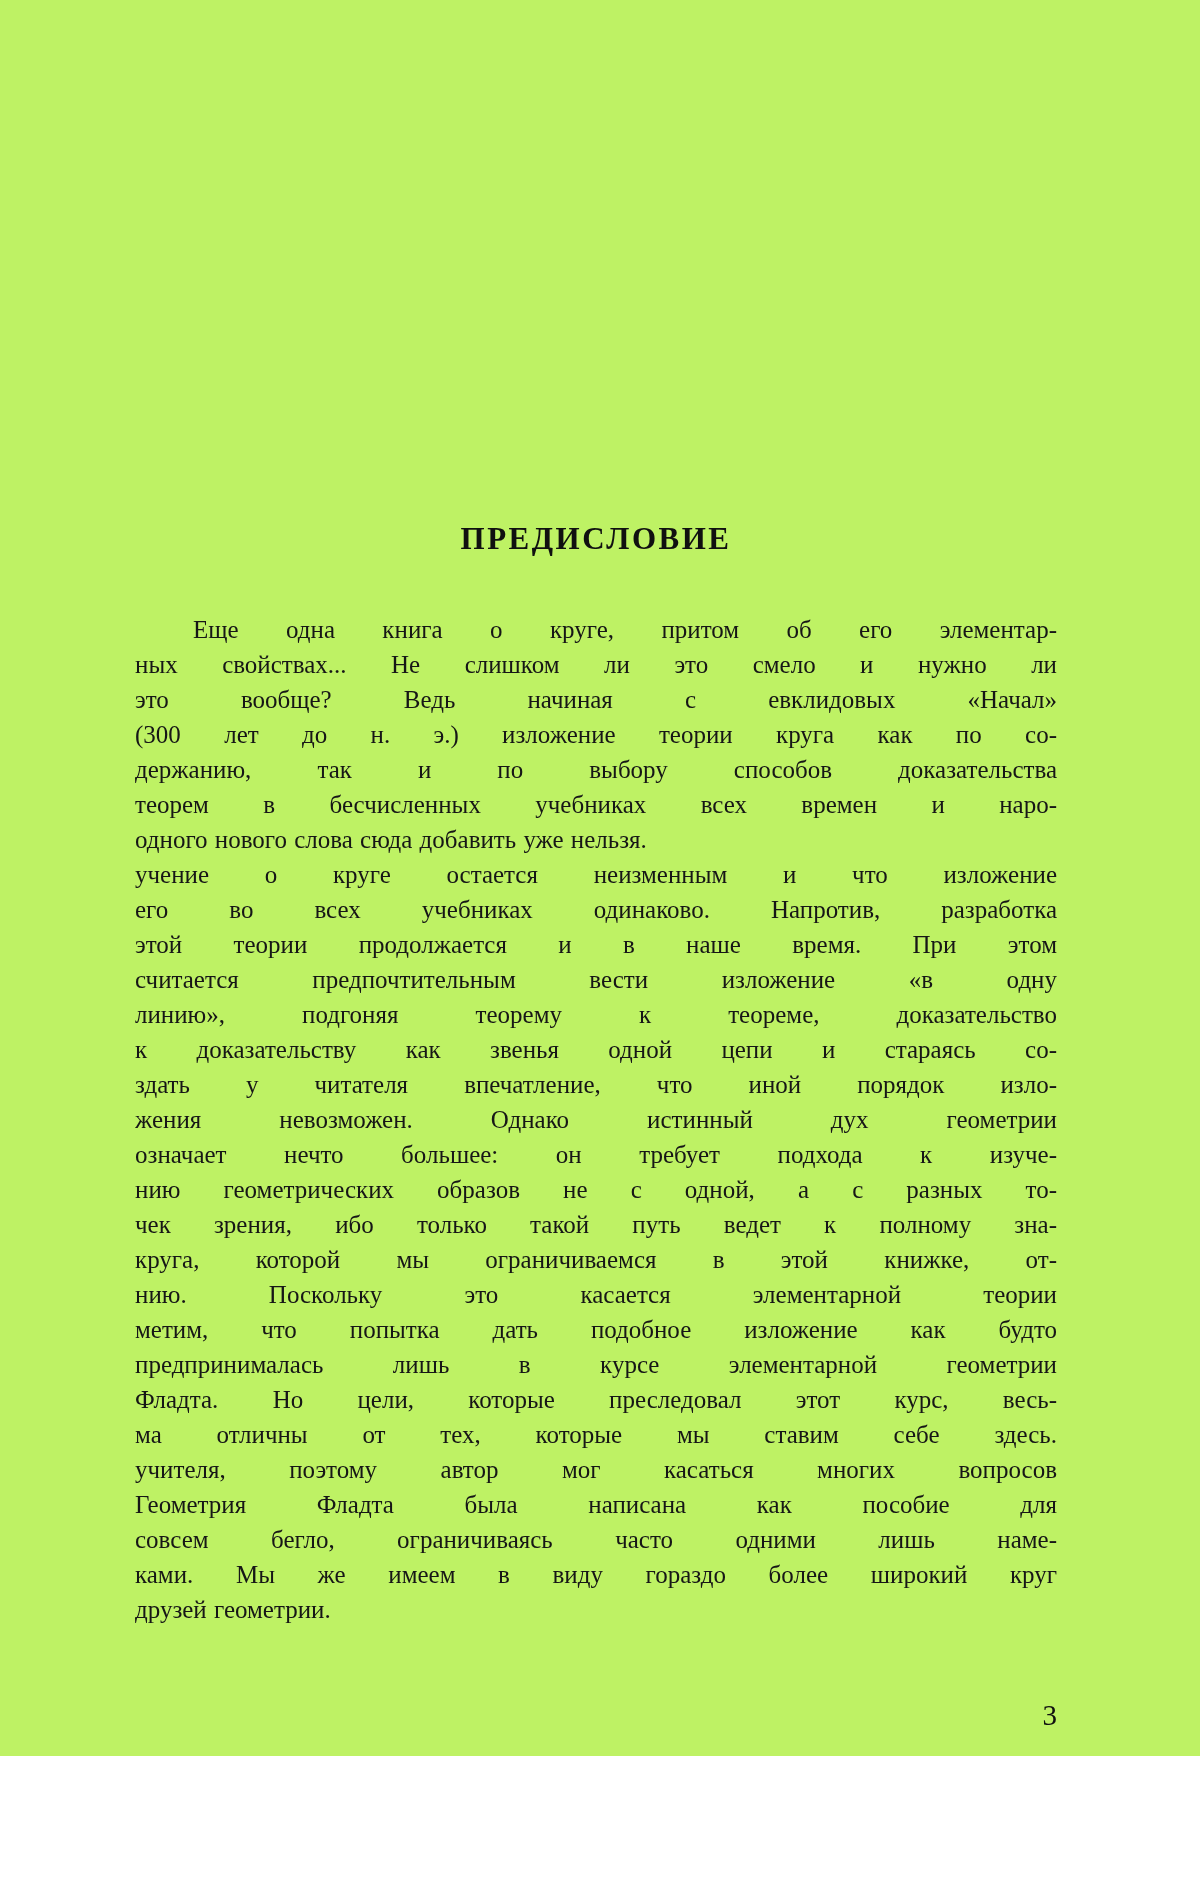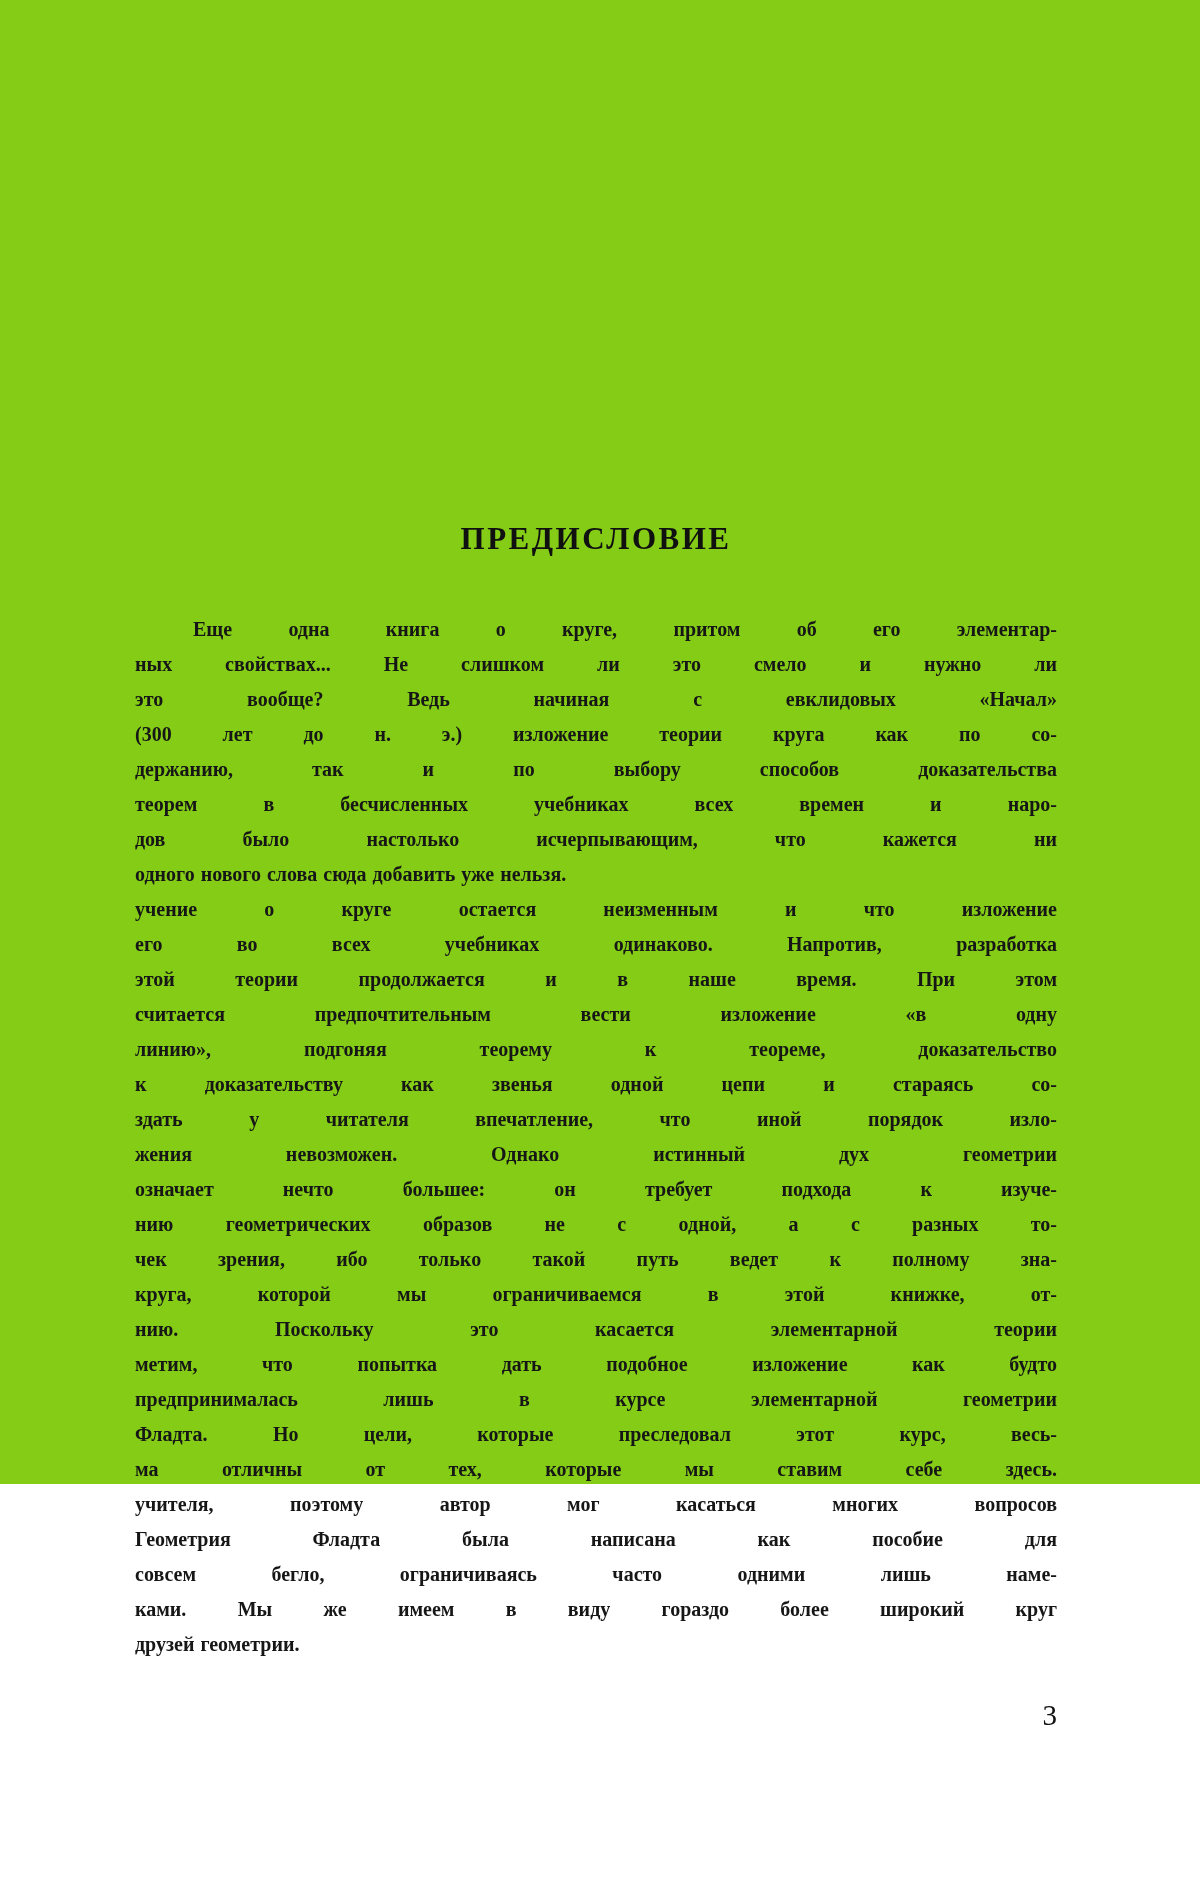--- a/index.html
+++ b/index.html
@@ -13,43 +13,42 @@
     position: relative;
     font-family: "Liberation Serif", serif;
     color: #141414;
     overflow: hidden;
   }
   .scan-page {
     position: absolute;
     left: 0;
     top: 0;
     width: 1200px;
-    height: 1484px;
-    background: #84cc16;
+    height: 1756px;
+    background: #bef264;
   }
   .content-column {
     position: absolute;
     left: 135px;
     top: 520px;
     width: 922px;
   }
   .preface-title {
     margin: 0 0 54px 0;
     text-align: center;
     font-size: 31px;
     font-weight: bold;
     letter-spacing: 2.5px;
     line-height: 38px;
     color: #101010;
   }
   .body-text {
-    font-size: 20px;
+    font-size: 25px;
     line-height: 35px;
     color: #161616;
-    font-weight: bold;
   }
   .line {
     height: 35px;
     overflow: hidden;
     text-align: justify;
     text-align-last: justify;
     word-spacing: 1px;
   }
   .line.indent {
     text-indent: 58px;
@@ -74,21 +73,20 @@
 <div class="scan-page">
   <div class="content-column">
     <h1 class="preface-title">ПРЕДИСЛОВИЕ</h1>
     <div class="body-text">
         <div class="line indent">Еще одна книга о круге, притом об его элементар-</div>
         <div class="line">ных свойствах... Не слишком ли это смело и нужно ли</div>
         <div class="line">это вообще? Ведь начиная с евклидовых «Начал»</div>
         <div class="line">(300 лет до н. э.) изложение теории круга как по со-</div>
         <div class="line">держанию, так и по выбору способов доказательства</div>
         <div class="line">теорем в бесчисленных учебниках всех времен и наро-</div>
-        <div class="line">дов было настолько исчерпывающим, что кажется ни</div>
         <div class="line last">одного нового слова сюда добавить уже нельзя.</div>
         <div class="line">учение о круге остается неизменным и что изложение</div>
         <div class="line">его во всех учебниках одинаково. Напротив, разработка</div>
         <div class="line">этой теории продолжается и в наше время. При этом</div>
         <div class="line">считается предпочтительным вести изложение «в одну</div>
         <div class="line">линию», подгоняя теорему к теореме, доказательство</div>
         <div class="line">к доказательству как звенья одной цепи и стараясь со-</div>
         <div class="line">здать у читателя впечатление, что иной порядок изло-</div>
         <div class="line">жения невозможен. Однако истинный дух геометрии</div>
         <div class="line">означает нечто большее: он требует подхода к изуче-</div>

